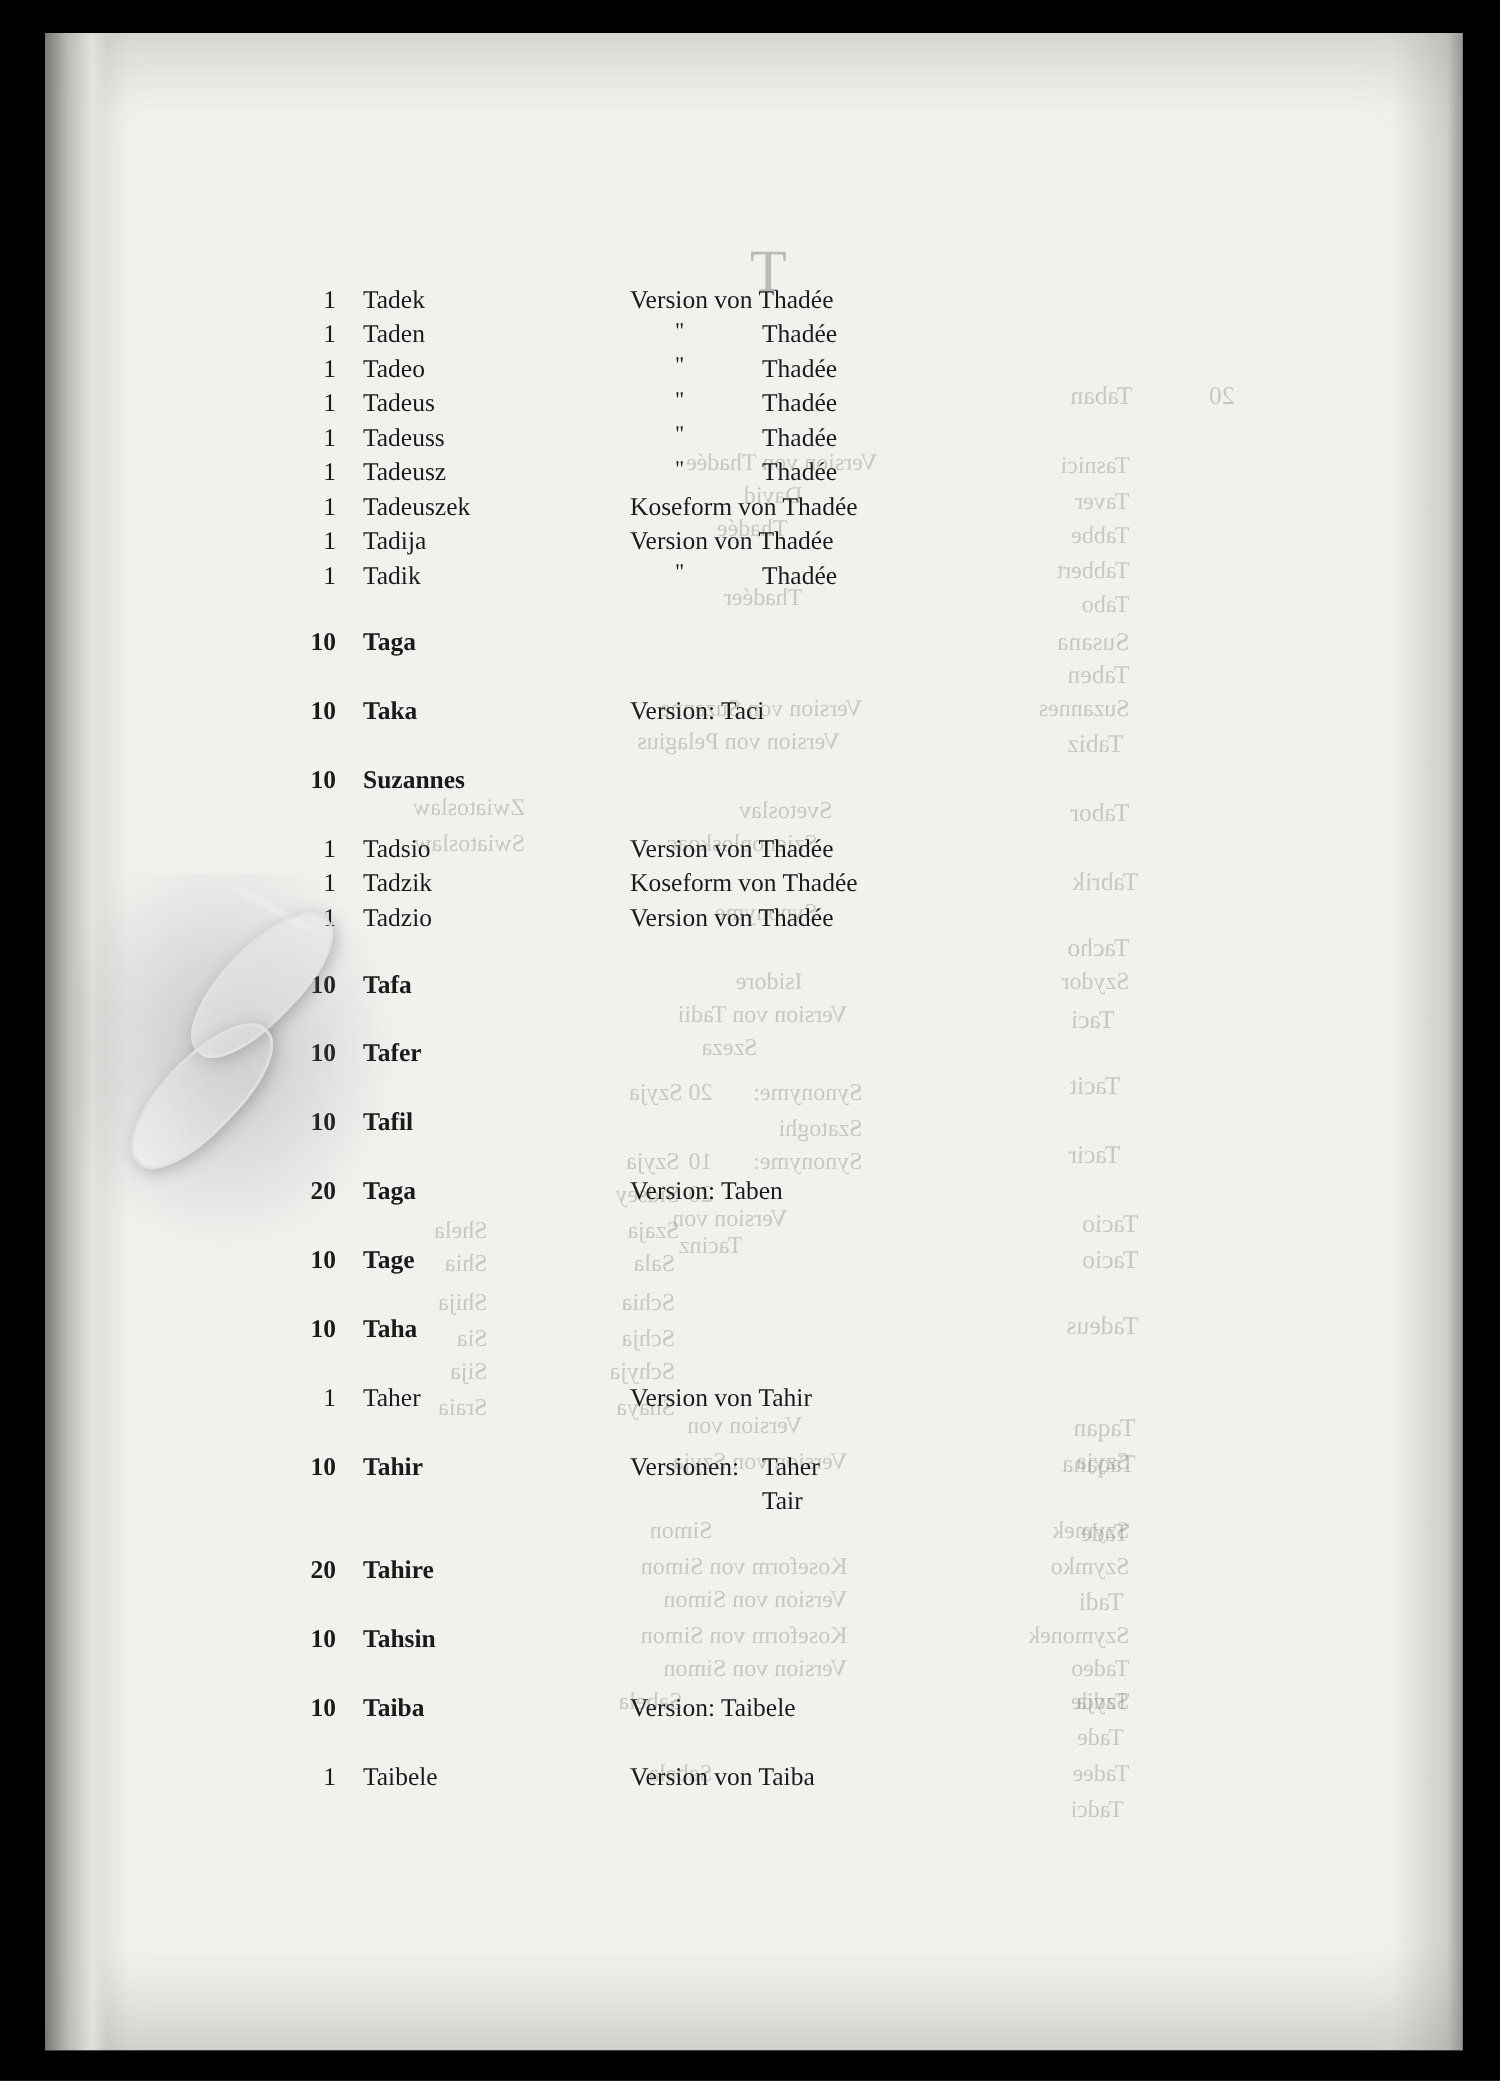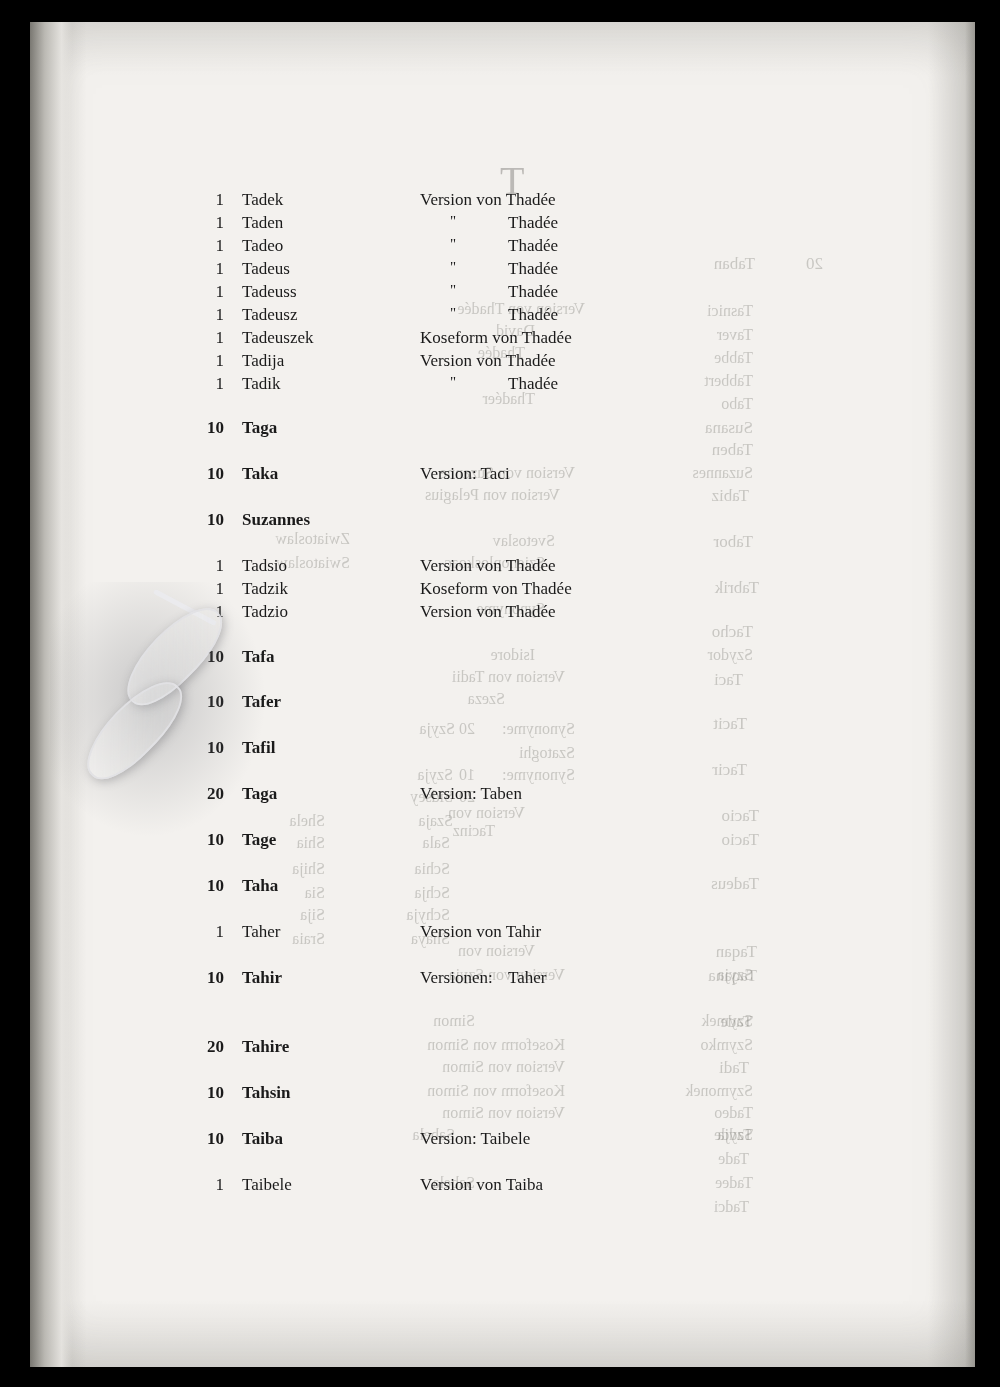--- a/index.html
+++ b/index.html
@@ -388,20 +388,23 @@
         <span class="num">1</span>
         <span class="name">Taher</span>
         <span class="desc">Version von Tahir</span>
       </div>
       <div class="row bold" style="top: 946px;">
         <span class="num">10</span>
         <span class="name">Tahir</span>
         <span class="desc">Versionen:</span>
         <span class="desc2">Taher</span>
       </div>
+      <div class="row" style="top: 969px;">
+        <span class="desc2">Tair</span>
+      </div>
       <div class="row bold" style="top: 1015px;">
         <span class="num">20</span>
         <span class="name">Tahire</span>
       </div>
       <div class="row bold" style="top: 1061px;">
         <span class="num">10</span>
         <span class="name">Tahsin</span>
       </div>
       <div class="row bold" style="top: 1107px;">
         <span class="num">10</span>

